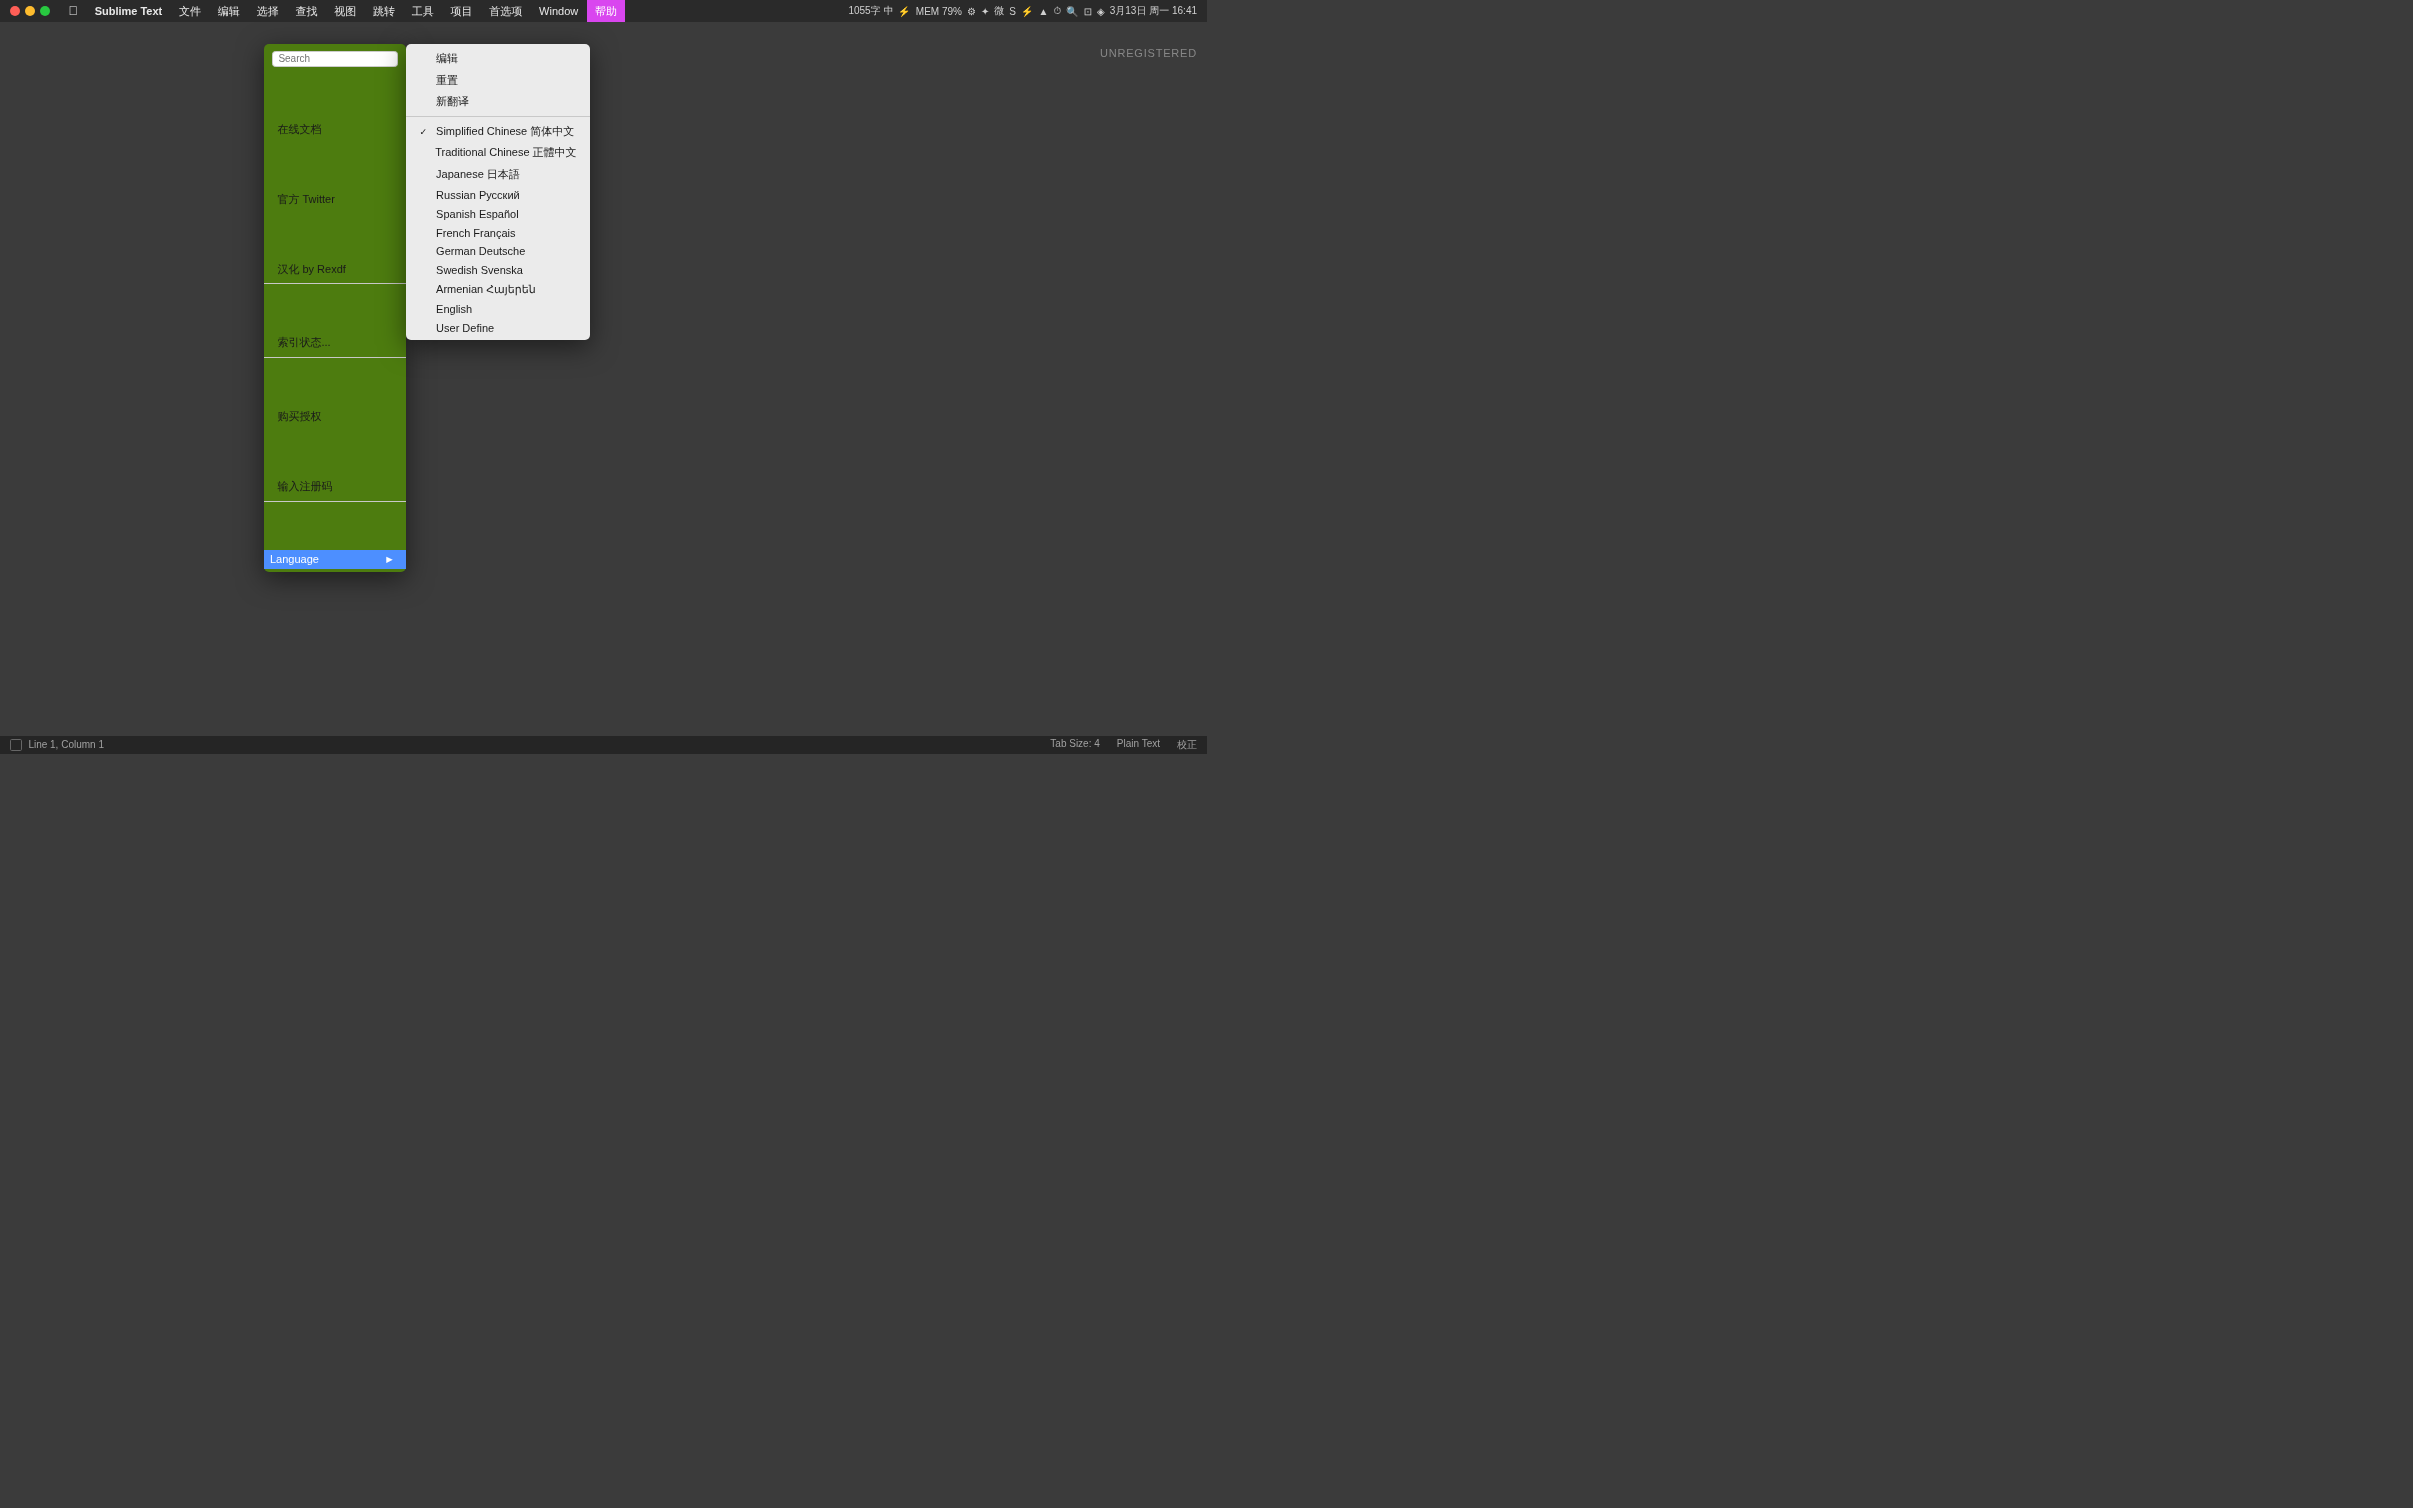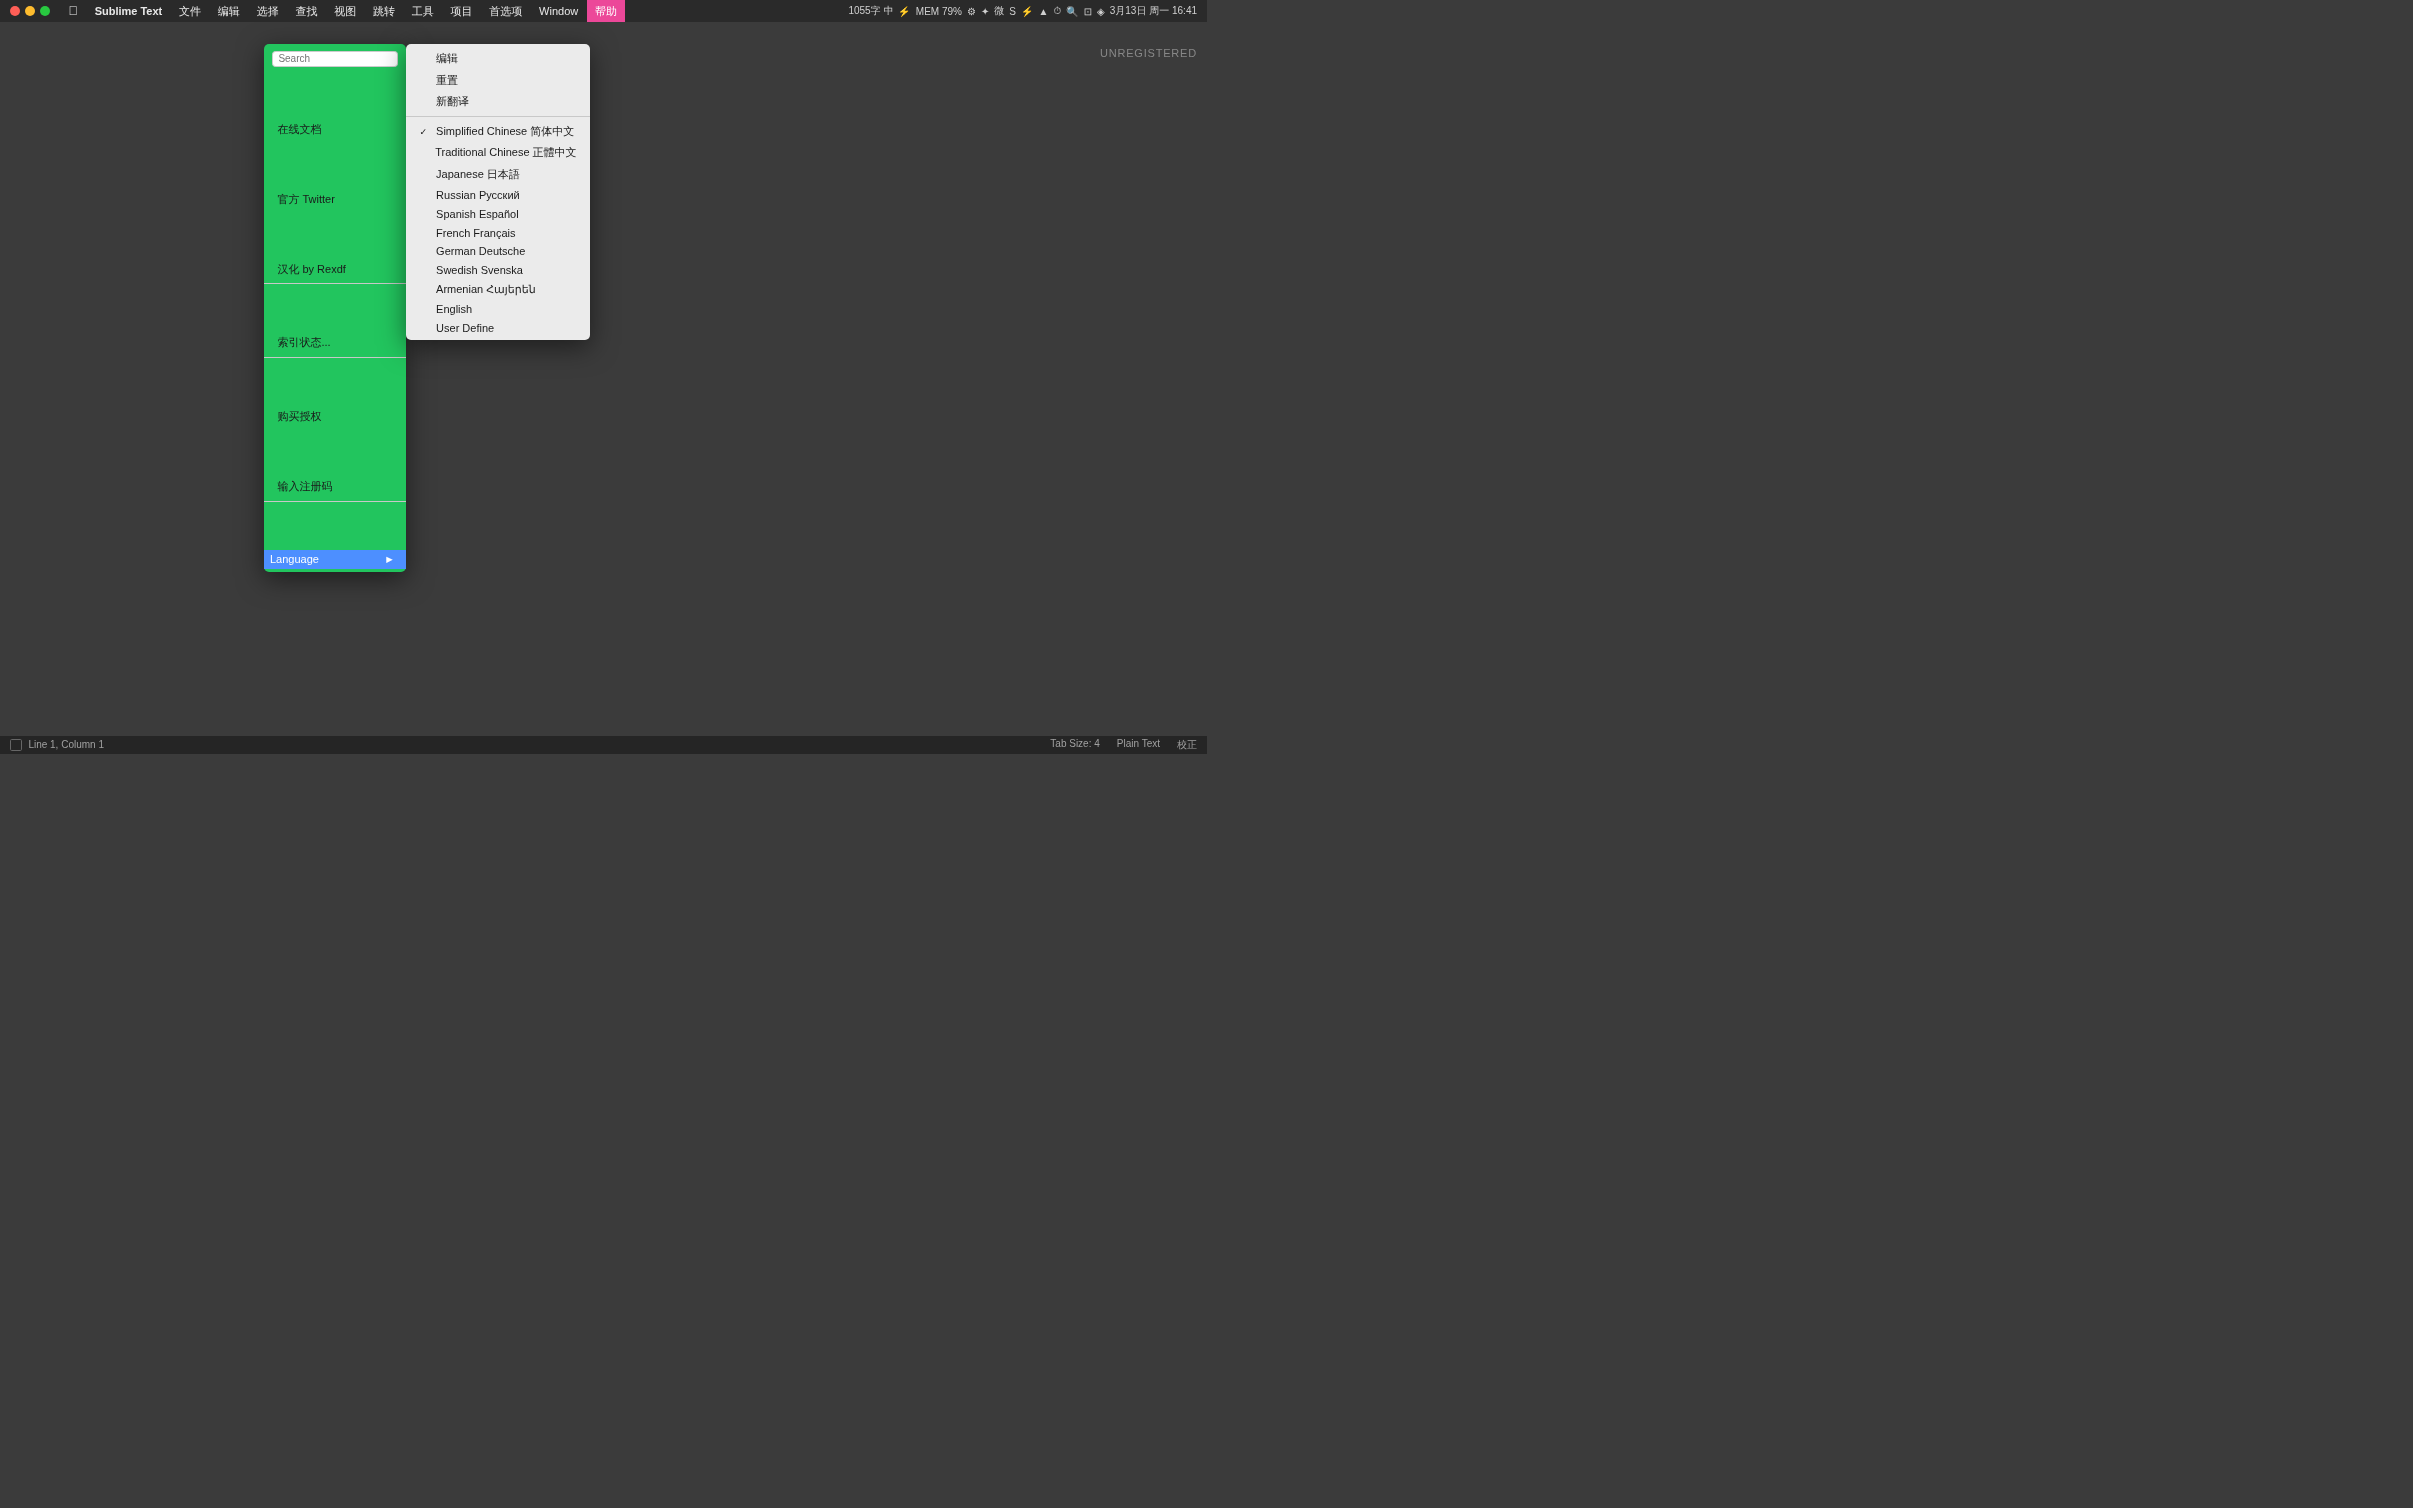--- a/index.html
+++ b/index.html
@@ -37,21 +37,21 @@
       font-size: 11px;
       color: #e8e8e8;
       cursor: pointer;
       white-space: nowrap;
     }
     .menu-item.app-name {
       font-weight: 600;
       text-align: center;
     }
     .menu-item.active {
-      background: #ec4899;
+      background: #d946ef;
       color: white;
     }
     .menubar-right {
       margin-left: auto;
       display: flex;
       align-items: center;
       gap: 5px;
       padding-right: 10px;
     }
     .status-item {
@@ -106,21 +106,21 @@
       display: flex;
       gap: 17px;
     }
 
     
     .dropdown-menu {
       position: absolute;
       top: 22px;
       left: 264px;
       width: 142px;
-      background: #22c55e;
+      background: #4d7c0f;
       border-radius: 5px;
       padding: 3.4px 0;
       box-shadow: 0 6.7px 27px rgba(0,0,0,0.5);
       z-index: 500;
     }
     .dropdown-item {
       padding: 3.4px 13.4px;
       font-size: 11px;
       color: #1a1a1a;
       cursor: pointer;

